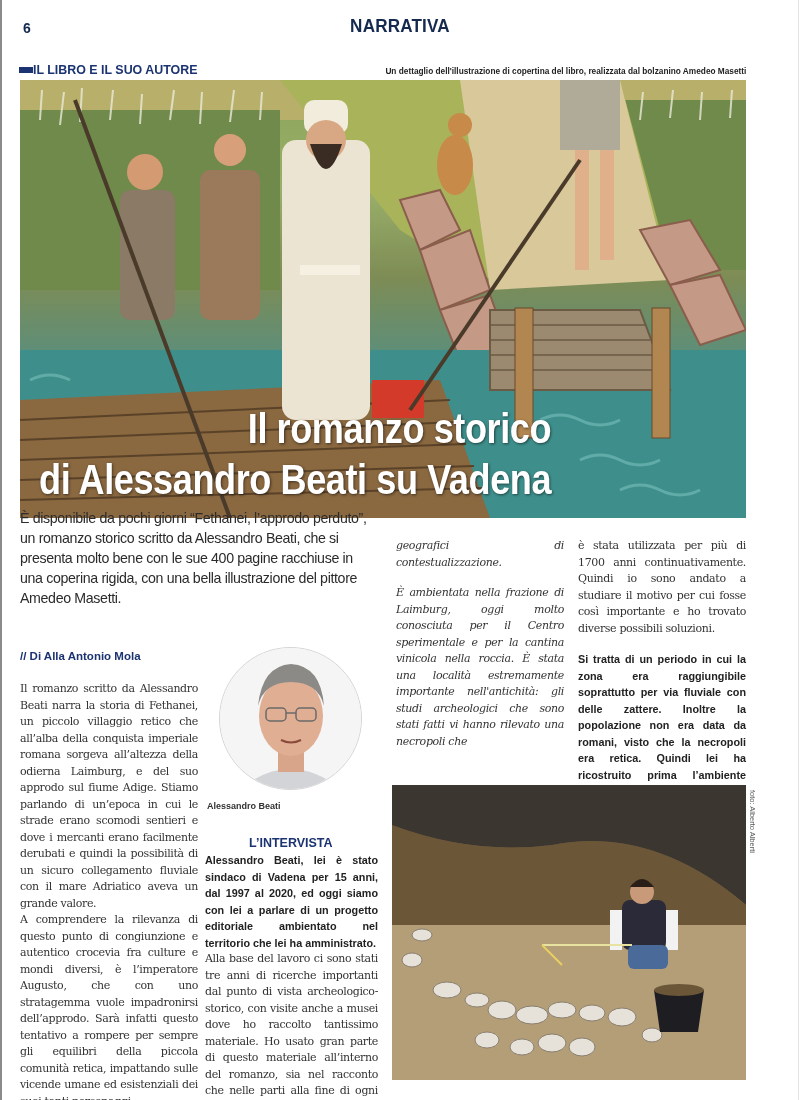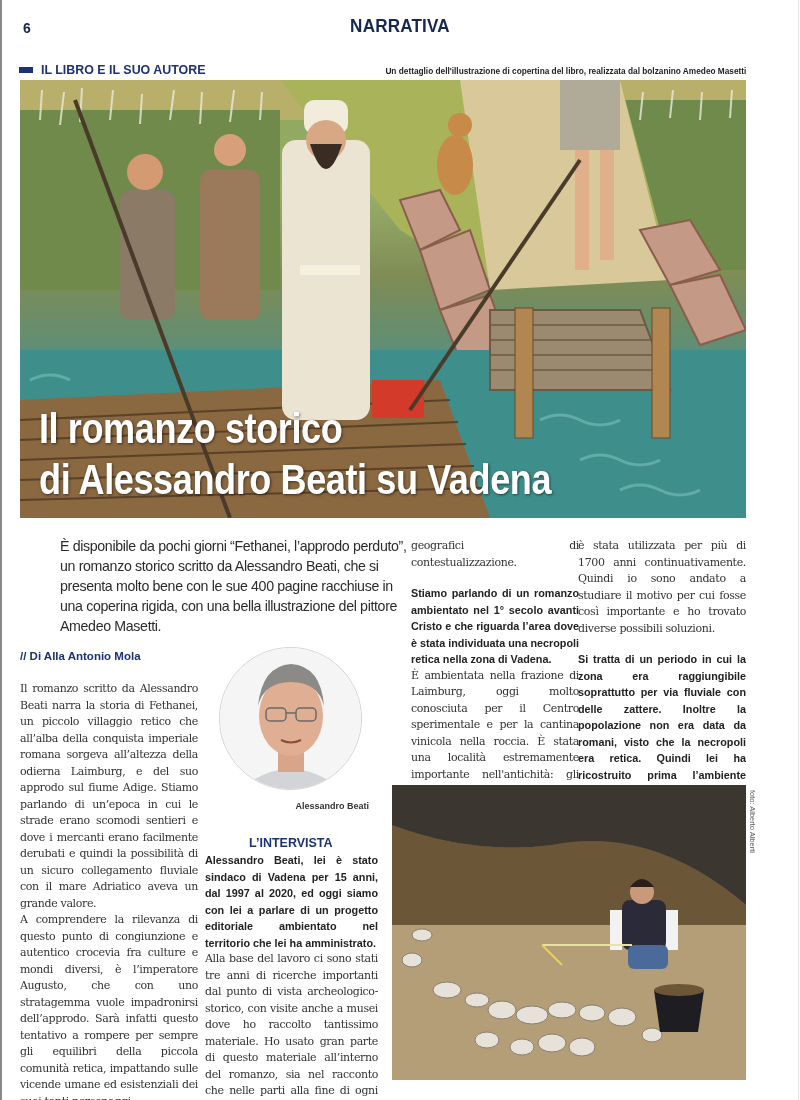--- a/index.html
+++ b/index.html
@@ -15,77 +15,77 @@
   .page-number {
     position: absolute; left: 23px; top: 20px;
     font-family: "Liberation Sans", sans-serif; font-weight: bold; font-size: 14px; color: #15294f;
   }
   .section-title {
     position: absolute; left: 0; width: 800px; top: 15px; text-align: center;
     font-family: "Liberation Sans", sans-serif; font-weight: bold; font-size: 19px;
     color: #15294f; letter-spacing: 0.2px; transform: scaleX(0.9);
   }
   .kicker {
-    position: absolute; left: 19px; top: 62px; display: flex; align-items: center; gap: 8px;
+    position: absolute; left: 19px; top: 62px; display: flex; align-items: center; gap: 0;
   }
   .kicker-bar { width: 14px; height: 6px; background: #1b3370; display: inline-block; }
   .kicker-text {
     font-family: "Liberation Sans", sans-serif; font-weight: bold; font-size: 13.5px; color: #1b3370;
     transform: scaleX(0.92); transform-origin: left center; white-space: nowrap;
   }
   .hero-caption {
     position: absolute; right: 54px; top: 66px;
     font-family: "Liberation Sans", sans-serif; font-weight: bold; font-size: 9px; color: #222;
     transform: scaleX(0.92); transform-origin: right center; white-space: nowrap;
   }
 
   
   .hero {
     position: absolute; left: 20px; top: 80px; width: 726px; height: 438px; overflow: hidden;
     background: linear-gradient(180deg, #8aa35a 0%, #9ab06a 25%, #7e8c55 45%, #4f8f88 70%, #3f8c8a 100%);
+    text-align: right;
   }
   .hero svg { position: absolute; left: 0; top: 0; }
   .hero-title {
     position: absolute; left: 19px; top: 323px;
     font-family: "Liberation Sans", sans-serif; font-weight: bold; color: #ffffff;
     font-size: 42px; line-height: 51px; letter-spacing: -0.5px;
     text-shadow: 1px 1px 3px rgba(0,0,0,0.55);
     transform: scaleX(0.86); transform-origin: left top; white-space: nowrap;
   }
 
   
   .lead {
-    position: absolute; left: 20px; top: 536px; width: 356px;
+    position: absolute; left: 20px; top: 508px; width: 356px;
     font-family: "Liberation Sans", sans-serif; font-size: 14.2px; line-height: 20px; color: #2b2b2b;
     letter-spacing: -0.35px;
-    margin-left: 40px;
   }
 
   .byline {
     position: absolute; left: 20px; top: 650px;
     font-family: "Liberation Sans", sans-serif; font-weight: bold; font-size: 11.5px; color: #1b3370;
   }
 
   .col { position: absolute; font-family: "DejaVu Serif", serif; font-size: 11px; line-height: 16.5px; color: #333; text-align: justify; letter-spacing: -0.35px; }
   .col p { margin: 0; }
   .col .b {
     font-family: "Liberation Sans", sans-serif; font-weight: bold; color: #222; font-size: 10.8px; line-height: 16.5px; letter-spacing: 0;
   }
   .col1 { left: 20px; top: 681px; width: 178px; }
   .col2 { left: 205px; top: 852px; width: 173px; }
-  .col3 { left: 411px; top: 538px; width: 168px; }
+  .col3 { left: 396px; top: 538px; width: 168px; font-style: italic; }
   .col4 { left: 578px; top: 538px; width: 168px; }
   .gap { height: 14px; }
 
   .portrait {
     position: absolute; left: 219px; top: 647px; width: 141px; height: 141px; border-radius: 50%;
     border: 1px solid #d4d4d4; background: #f7f7f7; overflow: hidden;
   }
   .portrait-caption {
-    position: absolute; left: 196px; width: 173px; top: 801px; text-align: right;
+    position: absolute; left: 207px; width: 173px; top: 801px; text-align: left;
     font-family: "Liberation Sans", sans-serif; font-weight: bold; font-size: 9px; color: #333;
   }
   .interview-head {
     position: absolute; left: 205px; top: 836px;
     font-family: "Liberation Sans", sans-serif; font-weight: bold; font-size: 12.5px; color: #1b3370; padding-left: 44px;
   }
 
   .dig-photo {
     position: absolute; left: 392px; top: 785px; width: 354px; height: 295px; overflow: hidden;
     background: linear-gradient(180deg, #3e3a33 0%, #5a4e3f 18%, #7a6446 35%, #9a8460 55%, #b9a27c 75%, #b59f7a 100%);
@@ -241,21 +241,20 @@
 <div class="interview-head">L’INTERVISTA</div>
 
 <div class="col col2">
   <p class="b">Alessandro Beati, lei è stato sindaco di Vadena per 15 anni, dal 1997 al 2020, ed oggi siamo con lei a parlare di un progetto editoriale ambientato nel territorio che lei ha amministrato.</p>
   <p>Alla base del lavoro ci sono stati tre anni di ricerche importanti dal punto di vista archeologico-storico, con visite anche a musei dove ho raccolto tantissimo materiale. Ho usato gran parte di questo materiale all’interno del romanzo, sia nel racconto che nelle parti alla fine  di ogni capitolo, in cui fornisco degli elementi storici e</p>
 </div>
 
 <div class="col col3">
   <p>geografici di contestualizzazione.</p>
   <div class="gap"></div>
-  <p class="b">Stiamo parlando di un romanzo ambientato nel 1° secolo avanti Cristo e che riguarda l’area dove è stata individuata una necropoli retica nella zona di Vadena.</p>
   <p>È ambientata nella frazione di Laimburg, oggi molto conosciuta per il Centro sperimentale e per la cantina vinicola nella roccia. È stata una località estremamente importante nell'antichità: gli studi archeologici che sono stati fatti vi hanno rilevato una necropoli che</p>
 </div>
 
 <div class="col col4">
   <p>è stata utilizzata per più di 1700 anni continuativamente. Quindi io sono andato a studiare il motivo per cui fosse così importante e ho trovato diverse possibili soluzioni.</p>
   <div class="gap"></div>
   <p class="b">Si tratta di un periodo in cui la zona era raggiungibile soprattutto per via fluviale con delle zattere. Inoltre la popolazione non era data da romani, visto che la necropoli era retica. Quindi lei ha ricostruito prima l’ambiente storico e poi vi ha ambientato la storia...</p>
   <p>Posso dire che la cultura retica individuata in quella zona 2000 anni</p>
 </div>
 

